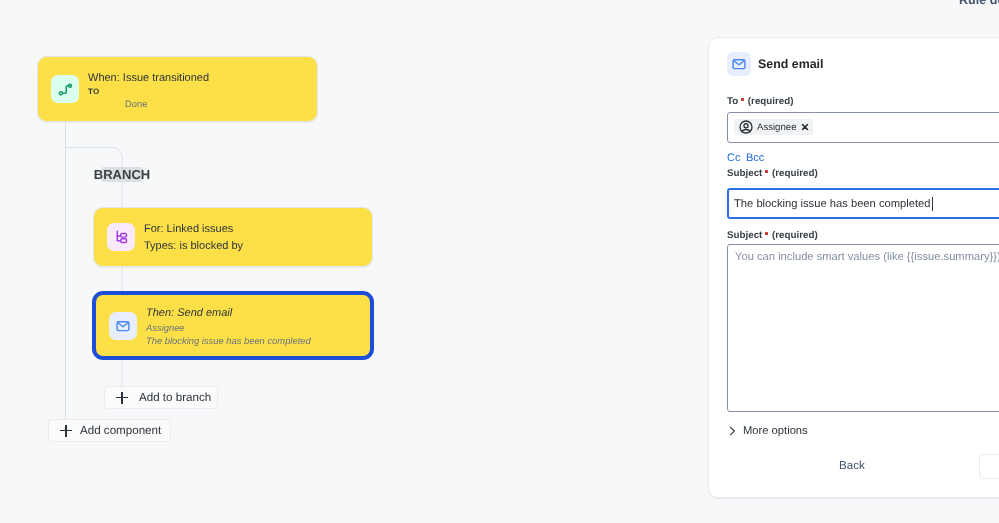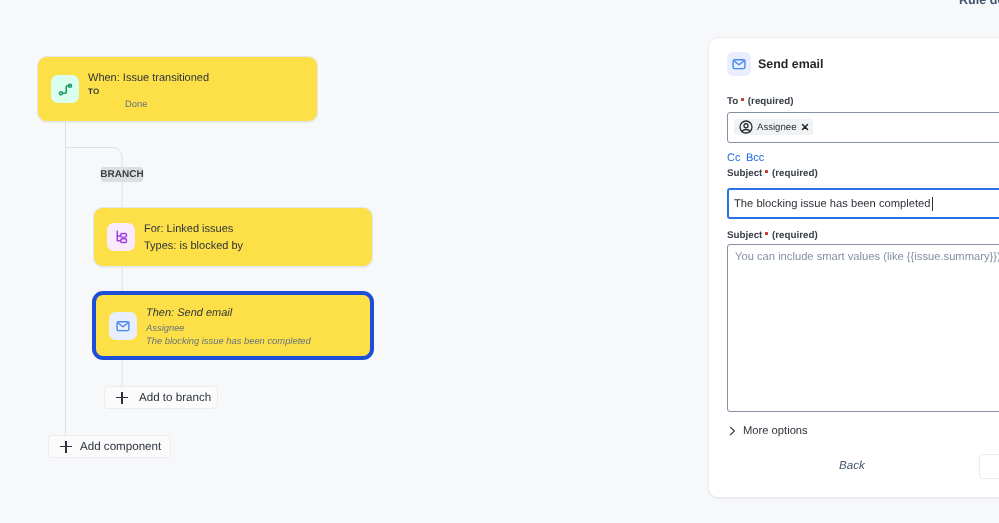--- a/index.html
+++ b/index.html
@@ -37,21 +37,21 @@
     display:flex; align-items:center; justify-content:center;
     flex:none;
   }
   .node-body { display:flex; flex-direction:column; }
   .node-title { font-size:11px; color:#2c333c; line-height:16px; }
   .node-sub { font-size:8px; font-weight:700; color:#2c333c; line-height:12px; letter-spacing:0.3px; }
   .node-sub2 { font-size:9.4px; color:#68727f; line-height:13px; }
 
   .branch-pill {
     position:absolute; background:#dcdee2; border-radius:3px;
-    font-size:10px; font-weight:700; letter-spacing:0px; color:#3c4043;
+    font-size:13px; font-weight:700; letter-spacing:0px; color:#3c4043;
     display:flex; align-items:center; justify-content:center;
   }
 
   .add-btn {
     position:absolute; background:#fbfbfc; border:1px solid #ebecf0;
     border-radius:4px; display:flex; align-items:center;
     font-size:11.6px; color:#2c333c;
   }
 
   
@@ -97,21 +97,21 @@
   .content-box {
     position:absolute; left:727px; top:244px; width:292px; height:168px;
     border:1px solid #8590a2; border-radius:3px; background:#fff;
     padding:5px 7px;
   }
   .content-placeholder { font-size:11.2px; color:#8590a2; white-space:nowrap; line-height:14px; }
 
   .more-options { position:absolute; left:726px; top:425px; display:flex; align-items:center; }
   .more-options-text { font-size:11.2px; color:#2c333c; margin-left:5px; }
 
-  .back-btn { position:absolute; left:839px; top:460px; font-size:11.6px; color:#44546f; line-height:12px;font-style:italic; }
+  .back-btn { position:absolute; left:839px; top:460px; font-size:11.6px; color:#44546f; line-height:12px; }
   .next-btn {
     position:absolute; left:979px; top:454px; width:60px; height:25px;
     background:#fff; border:1px solid #ebecf0; border-radius:3px;
   }
 </style>
 </head>
 <body>
 
 <div id="stage">
 
@@ -173,21 +173,21 @@
     </div>
 
     <div class="add-btn" style="left:104px; top:386px; width:114px; height:23px; padding-left:11px;">
       <span style="display:inline-block; width:12px; height:12px; position:relative;">
         <span style="position:absolute; left:0; top:5px; width:12px; height:1.6px; background:#2c333c;"></span>
         <span style="position:absolute; left:5px; top:0; width:1.6px; height:12px; background:#2c333c;"></span>
       </span>
       <span style="margin-left:11px;">Add to branch</span>
     </div>
 
-    <div class="add-btn" style="left:48px; top:435px; width:123px; height:23px; padding-left:11px;">
+    <div class="add-btn" style="left:48px; top:419px; width:123px; height:23px; padding-left:11px;">
       <span style="display:inline-block; width:12px; height:12px; position:relative;">
         <span style="position:absolute; left:0; top:5px; width:12px; height:1.6px; background:#2c333c;"></span>
         <span style="position:absolute; left:5px; top:0; width:1.6px; height:12px; background:#2c333c;"></span>
       </span>
       <span style="margin-left:8px;">Add component</span>
     </div>
 
   </div>
 
   <div class="panel"></div>

